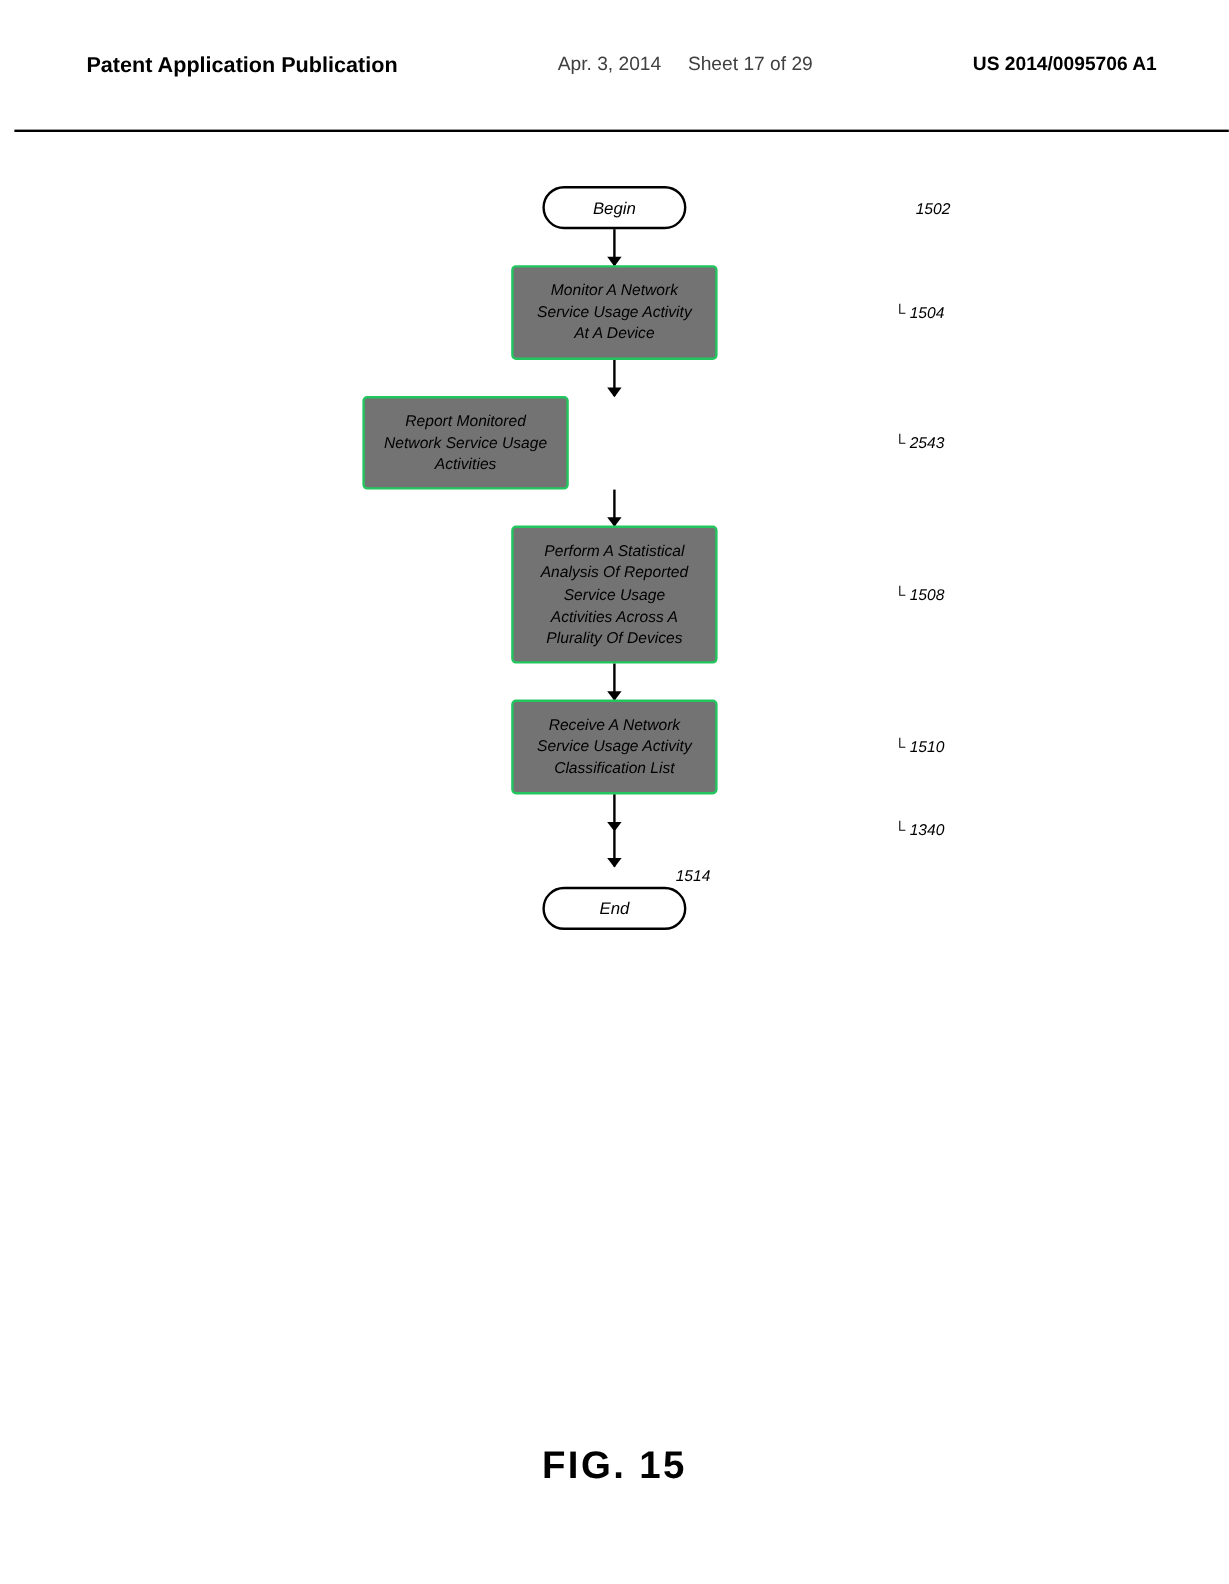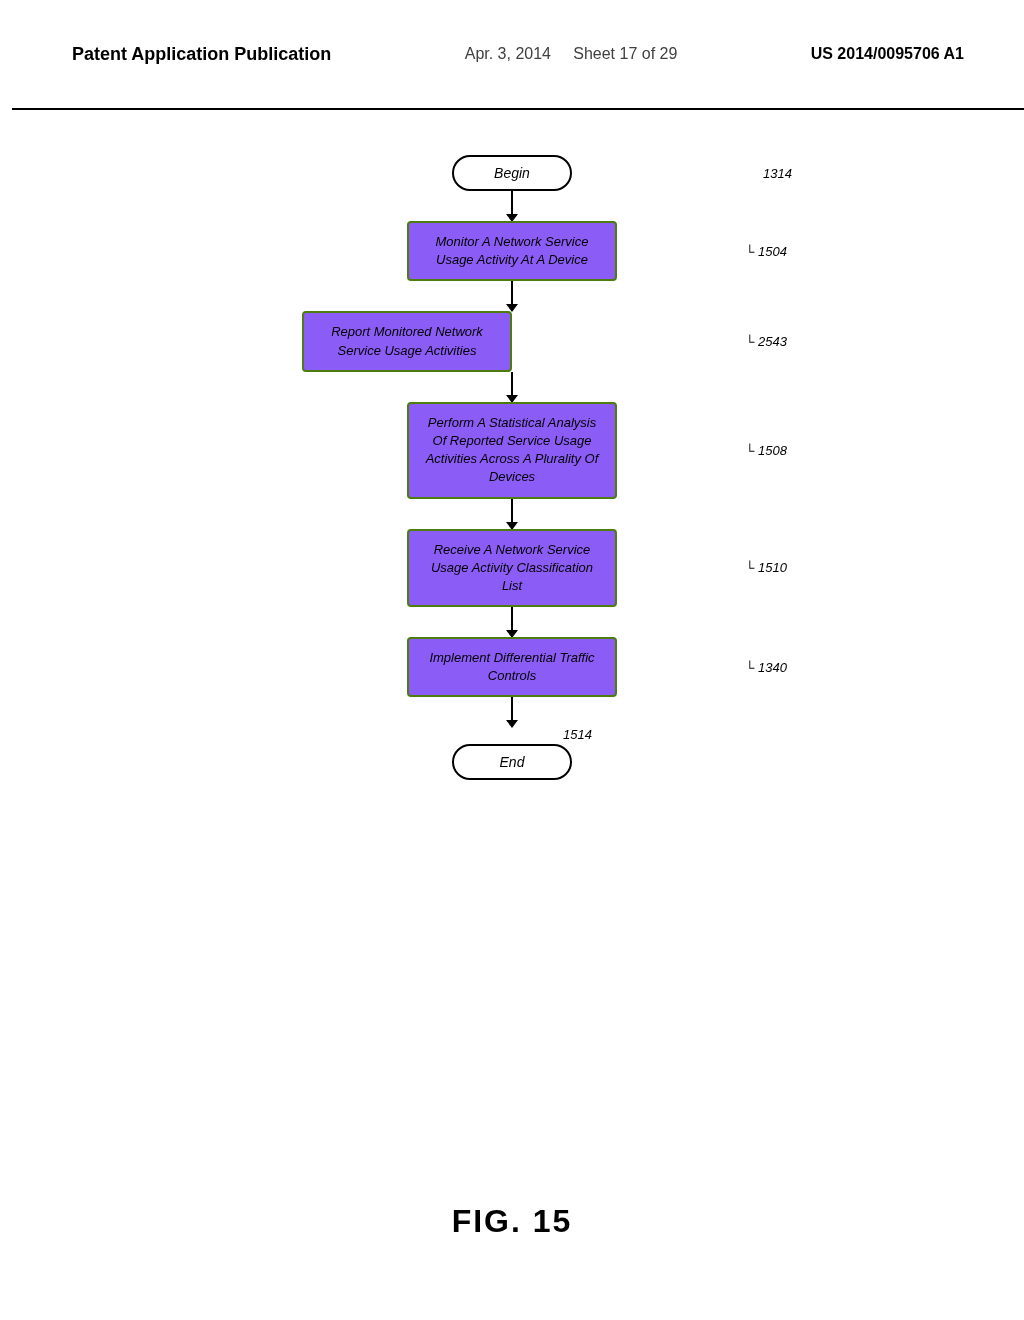--- a/index.html
+++ b/index.html
@@ -56,28 +56,28 @@
       border-radius: 50px;
       padding: 8px 28px;
       font-size: 14px;
       color: #000;
       background: #fff;
       text-align: center;
       min-width: 120px;
     }
 
     .rect-node {
-      border: 2px solid #4d7c0f;
+      border: 2px solid #22c55e;
       border-radius: 4px;
       padding: 10px 16px;
       font-size: 13px;
       color: #000;
-      background: #8b5cf6;
+      background: #737373;
       text-align: center;
-      width: 210px;
+      width: 172px;
       line-height: 1.4;
     }
 
     .arrow {
       width: 2px;
       background: #000;
       position: relative;
       margin: 0 auto;
     }
 
@@ -123,21 +123,21 @@
     &nbsp;&nbsp;&nbsp;
     <span>Sheet 17 of 29</span>
   </div>
   <div class="header-right">US 2014/0095706 A1</div>
 </div>
 
 <div style="position:absolute; top:155px; left:50%; transform:translateX(-50%); display:flex; flex-direction:column; align-items:center; width:420px;font-style:italic;">
 
   <div class="node-wrapper" style="position:relative; display:flex; align-items:center; justify-content:center; width:100%;">
     <div class="oval-node">Begin</div>
-    <span class="side-label">1314</span>
+    <span class="side-label">1502</span>
   </div>
 
   <div class="arrow" style="height:30px;"></div>
 
   <div class="node-wrapper" style="position:relative; display:flex; align-items:center; justify-content:center; width:100%;">
     <div class="rect-node">Monitor A Network Service Usage Activity At A Device</div>
     <span class="side-label" style="right:-65px;">└ 1504</span>
   </div>
 
   <div class="arrow" style="height:30px;"></div>
@@ -157,21 +157,20 @@
   <div class="arrow" style="height:30px;"></div>
 
   <div class="node-wrapper" style="position:relative; display:flex; align-items:center; justify-content:center; width:100%;">
     <div class="rect-node">Receive A Network Service Usage Activity Classification List</div>
     <span class="side-label" style="right:-65px;">└ 1510</span>
   </div>
 
   <div class="arrow" style="height:30px;"></div>
 
   <div class="node-wrapper" style="position:relative; display:flex; align-items:center; justify-content:center; width:100%;">
-    <div class="rect-node">Implement Differential Traffic Controls</div>
     <span class="side-label" style="right:-65px;">└ 1340</span>
   </div>
 
   <div class="arrow" style="height:30px;"></div>
 
   <div class="node-wrapper" style="position:relative; display:flex; align-items:center; justify-content:center; width:100%;">
     <div style="position:relative; display:flex; flex-direction:column; align-items:center;">
       <span style="font-size:13px; color:#000; align-self:flex-end; margin-right:-20px; margin-bottom:2px;">1514</span>
       <div class="oval-node">End</div>
     </div>

